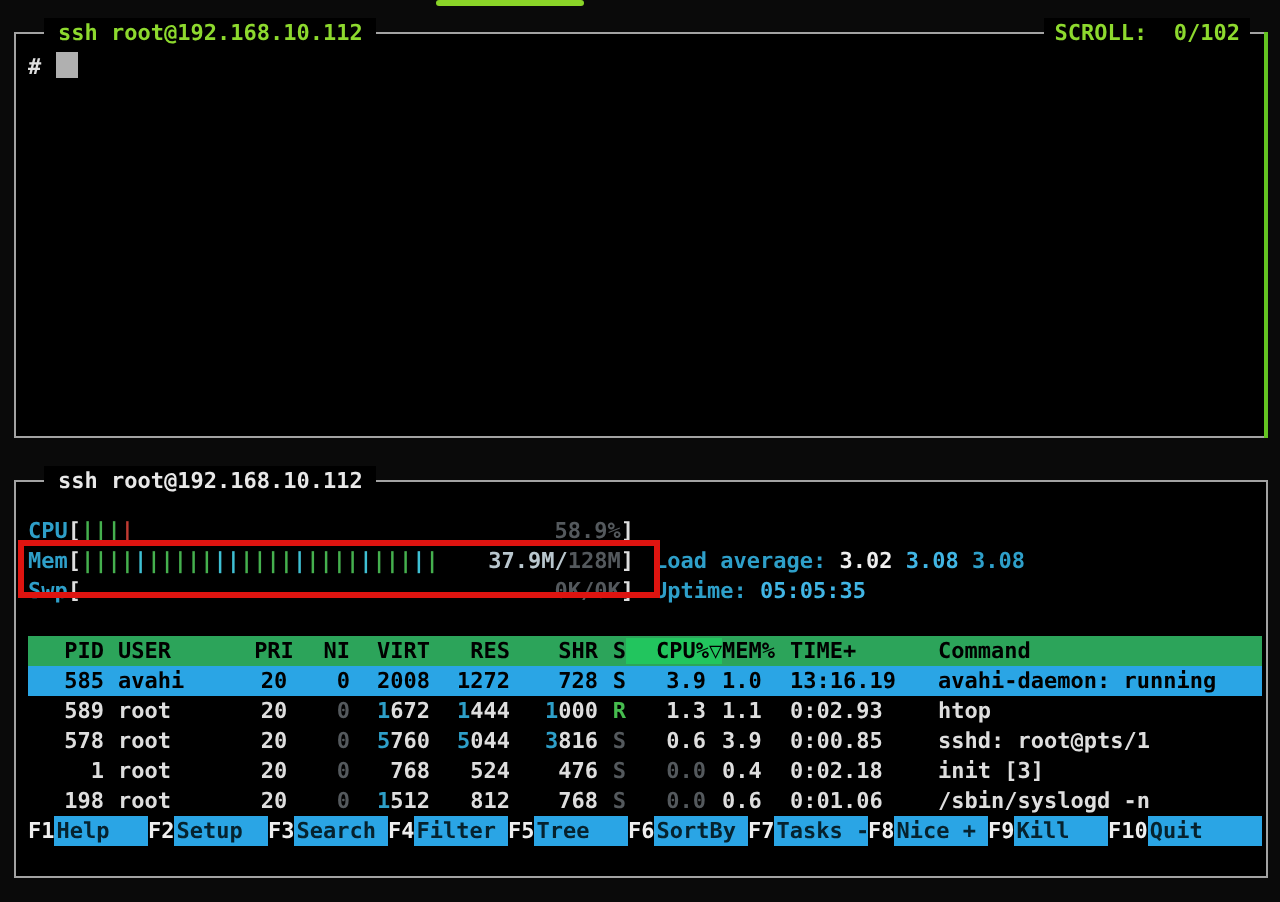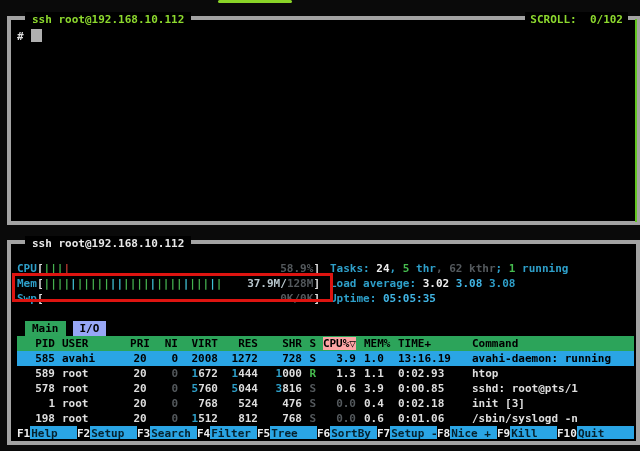--- a/index.html
+++ b/index.html
@@ -2,21 +2,21 @@
 <html><head>
 <meta charset="utf-8">
 <style>
   html,body{margin:0;padding:0;background:#0a0a0a;}
   .screen{
     position:relative;width:640px;height:451px;background:#0a0a0a;overflow:hidden;
     font-family:"DejaVu Sans Mono","Liberation Mono",monospace;
     font-size:11px;line-height:15px;font-weight:700;color:#dedede;
   }
   .top-progress{position:absolute;left:218px;top:0;width:74px;height:3px;background:#8ad428;border-radius:2px;}
-  .pane{position:absolute;background:#000;border:4px solid #a3a3a3;}
+  .pane{position:absolute;background:#000;border:1px solid #a3a3a3;}
   .pane-top{left:7px;top:16px;width:625px;height:201px;}
   .pane-bottom{left:7px;top:240px;width:625px;height:197px;}
   .pane-title{position:absolute;top:-8px;left:14px;background:#000;padding:0 7px;white-space:pre;}
   .title-green{color:#8dd92e;}
   .title-white{color:#e8e8e8;}
   .scroll-ind{position:absolute;top:-8px;right:8px;background:#000;padding:0 5px;color:#8dd92e;white-space:pre;}
   .scrollbar{position:absolute;top:-1px;right:-1px;width:2px;height:203px;background:#64c421;}
   .top-content{padding:9px 0 0 6px;white-space:pre;}
   .cursor{display:inline-block;width:11px;height:13px;background:#b0b0b0;margin-left:7px;vertical-align:-2px;}
   .bottom-content{padding:17px 2px 0 6px;position:relative;height:178px;overflow:hidden;}
@@ -41,21 +41,21 @@
   .cy{color:#2e9fc9;}
   .lt{color:#b9c7ce;}
   .anno-box{position:absolute;left:1px;top:29px;width:315px;height:23px;border:3px solid #de1410;z-index:6;pointer-events:none;}
   .tabs-line{padding-left:8px;}
   .tab{color:#000;padding:0 7px;display:inline-block;}
   .tab-active{background:#2fa45c;}
   .tab-io{background:#97a6f5;margin-left:7px;}
   .prow{height:15px;white-space:pre;overflow:hidden;display:flex;}
   .prow.hdr{background:#2ca45a;}
   .hdr .seg{color:#000;margin-top:20px;}
-  .hdr .seg.sort{background:#fca5a5;color:#000;}
+  .hdr .seg.sort{background:#22c55e;color:#000;padding-left:15px;}
   .prow.selected{background:#2aa5e5;}
   .prow.selected .seg{color:#000;}
   .pcell{display:inline-block;flex:none;overflow:visible;}
   .c1{width:38px;text-align:right;}
   .c2{width:62px;text-align:left;padding-left:7px;}
   .c3{width:32px;text-align:center;}
   .c4{width:22px;text-align:right;}
   .c5{width:40px;text-align:right;}
   .c6{width:40px;text-align:right;}
   .c7{width:44px;text-align:right;}
@@ -86,36 +86,34 @@
   </div>
 
   <div class="pane pane-bottom">
     <span class="pane-title title-white">ssh root@192.168.10.112</span>
 
     <div class="bottom-content">
       <div class="anno-box"></div>
 
       <div class="line mline">
         <span class="meter"><span class="meter-label">CPU</span><span>[</span><span class="bars"><span class="bar bar-g">|</span><span class="bar bar-g">|</span><span class="bar bar-g">|</span><span class="bar bar-r">|</span></span><span class="mtext"><span class="seg dim">58.9%</span></span><span>]</span></span>
-        <span class="info"><span class="seg cyan">Tasks: </span><span class="seg bwhite">24</span><span class="seg cyan">, </span><span class="seg bgreen">5</span><span class="seg cyan"> thr</span><span class="seg dim">, 62 kthr</span><span class="seg cyan">; </span><span class="seg bgreen">1</span><span class="seg cyan"> running</span></span>
       </div>
 
       <div class="line mline">
         <span class="meter"><span class="meter-label">Mem</span><span>[</span><span class="bars"><span class="bar bar-g">|</span><span class="bar bar-g">|</span><span class="bar bar-g">|</span><span class="bar bar-g">|</span><span class="bar bar-c">|</span><span class="bar bar-g">|</span><span class="bar bar-g">|</span><span class="bar bar-g">|</span><span class="bar bar-g">|</span><span class="bar bar-g">|</span><span class="bar bar-c">|</span><span class="bar bar-c">|</span><span class="bar bar-g">|</span><span class="bar bar-g">|</span><span class="bar bar-g">|</span><span class="bar bar-g">|</span><span class="bar bar-c">|</span><span class="bar bar-g">|</span><span class="bar bar-g">|</span><span class="bar bar-g">|</span><span class="bar bar-g">|</span><span class="bar bar-c">|</span><span class="bar bar-g">|</span><span class="bar bar-g">|</span><span class="bar bar-g">|</span><span class="bar bar-c">|</span><span class="bar bar-g">|</span></span><span class="mtext"><span class="seg lt">37.9M/</span><span class="seg dim">128M</span></span><span>]</span></span>
         <span class="info"><span class="seg cyan">Load average: </span><span class="seg bwhite">3.02 </span><span class="seg bcyan">3.08 </span><span class="seg cyan">3.08</span></span>
       </div>
 
       <div class="line mline">
         <span class="meter"><span class="meter-label">Swp</span><span>[</span><span class="bars"></span><span class="mtext"><span class="seg dim">0K/0K</span></span><span>]</span></span>
         <span class="info"><span class="seg cyan">Uptime: </span><span class="seg bcyan">05:05:35</span></span>
       </div>
 
       <div class="line"></div>
 
-      <div class="line tabs-line"><span class="tab tab-active">Main</span><span class="tab tab-io">I/O</span></div>
 
       <div id="proc-table">
           <div class="prow hdr"><span class="pcell c1"><span class="seg h">PID</span></span><span class="pcell c2"><span class="seg h">USER</span></span><span class="pcell c3"><span class="seg h">PRI</span></span><span class="pcell c4"><span class="seg h">NI</span></span><span class="pcell c5"><span class="seg h">VIRT</span></span><span class="pcell c6"><span class="seg h">RES</span></span><span class="pcell c7"><span class="seg h">SHR</span></span><span class="pcell c8"><span class="seg h">S</span></span><span class="pcell c9"><span class="seg sort">CPU%▽</span></span><span class="pcell c10"><span class="seg h">MEM%</span></span><span class="pcell c11"><span class="seg h">TIME+</span></span><span class="pcell c12"><span class="seg h">Command</span></span></div>
           <div class="prow selected"><span class="pcell c1"><span class="seg w">585</span></span><span class="pcell c2"><span class="seg w">avahi</span></span><span class="pcell c3"><span class="seg w">20</span></span><span class="pcell c4"><span class="seg w">0</span></span><span class="pcell c5"><span class="seg w">2008</span></span><span class="pcell c6"><span class="seg w">1272</span></span><span class="pcell c7"><span class="seg w">728</span></span><span class="pcell c8"><span class="seg w">S</span></span><span class="pcell c9"><span class="seg w">3.9</span></span><span class="pcell c10"><span class="seg w">1.0</span></span><span class="pcell c11"><span class="seg w">13:16.19</span></span><span class="pcell c12"><span class="seg w">avahi-daemon: running</span></span></div>
           <div class="prow "><span class="pcell c1"><span class="seg w">589</span></span><span class="pcell c2"><span class="seg w">root</span></span><span class="pcell c3"><span class="seg w">20</span></span><span class="pcell c4"><span class="seg dim">0</span></span><span class="pcell c5"><span class="seg cy">1</span><span class="seg w">672</span></span><span class="pcell c6"><span class="seg cy">1</span><span class="seg w">444</span></span><span class="pcell c7"><span class="seg cy">1</span><span class="seg w">000</span></span><span class="pcell c8"><span class="seg grn">R</span></span><span class="pcell c9"><span class="seg w">1.3</span></span><span class="pcell c10"><span class="seg w">1.1</span></span><span class="pcell c11"><span class="seg w">0:02.93</span></span><span class="pcell c12"><span class="seg w">htop</span></span></div>
           <div class="prow "><span class="pcell c1"><span class="seg w">578</span></span><span class="pcell c2"><span class="seg w">root</span></span><span class="pcell c3"><span class="seg w">20</span></span><span class="pcell c4"><span class="seg dim">0</span></span><span class="pcell c5"><span class="seg cy">5</span><span class="seg w">760</span></span><span class="pcell c6"><span class="seg cy">5</span><span class="seg w">044</span></span><span class="pcell c7"><span class="seg cy">3</span><span class="seg w">816</span></span><span class="pcell c8"><span class="seg dim">S</span></span><span class="pcell c9"><span class="seg w">0.6</span></span><span class="pcell c10"><span class="seg w">3.9</span></span><span class="pcell c11"><span class="seg w">0:00.85</span></span><span class="pcell c12"><span class="seg w">sshd: root@pts/1</span></span></div>
           <div class="prow "><span class="pcell c1"><span class="seg w">1</span></span><span class="pcell c2"><span class="seg w">root</span></span><span class="pcell c3"><span class="seg w">20</span></span><span class="pcell c4"><span class="seg dim">0</span></span><span class="pcell c5"><span class="seg w">768</span></span><span class="pcell c6"><span class="seg w">524</span></span><span class="pcell c7"><span class="seg w">476</span></span><span class="pcell c8"><span class="seg dim">S</span></span><span class="pcell c9"><span class="seg dim">0.0</span></span><span class="pcell c10"><span class="seg w">0.4</span></span><span class="pcell c11"><span class="seg w">0:02.18</span></span><span class="pcell c12"><span class="seg w">init [3]</span></span></div>
           <div class="prow "><span class="pcell c1"><span class="seg w">198</span></span><span class="pcell c2"><span class="seg w">root</span></span><span class="pcell c3"><span class="seg w">20</span></span><span class="pcell c4"><span class="seg dim">0</span></span><span class="pcell c5"><span class="seg cy">1</span><span class="seg w">512</span></span><span class="pcell c6"><span class="seg w">812</span></span><span class="pcell c7"><span class="seg w">768</span></span><span class="pcell c8"><span class="seg dim">S</span></span><span class="pcell c9"><span class="seg dim">0.0</span></span><span class="pcell c10"><span class="seg w">0.6</span></span><span class="pcell c11"><span class="seg w">0:01.06</span></span><span class="pcell c12"><span class="seg w">/sbin/syslogd -n</span></span></div>
         </div>
 
@@ -139,21 +137,21 @@
           <span class="fk-item">
             <span class="fk-key">F5</span>
             <span class="fk-label">Tree</span>
           </span>
           <span class="fk-item">
             <span class="fk-key">F6</span>
             <span class="fk-label">SortBy</span>
           </span>
           <span class="fk-item">
             <span class="fk-key">F7</span>
-            <span class="fk-label">Setup -</span>
+            <span class="fk-label">Tasks -</span>
           </span>
           <span class="fk-item">
             <span class="fk-key">F8</span>
             <span class="fk-label">Nice +</span>
           </span>
           <span class="fk-item">
             <span class="fk-key">F9</span>
             <span class="fk-label">Kill</span>
           </span>
           <span class="fk-item">

